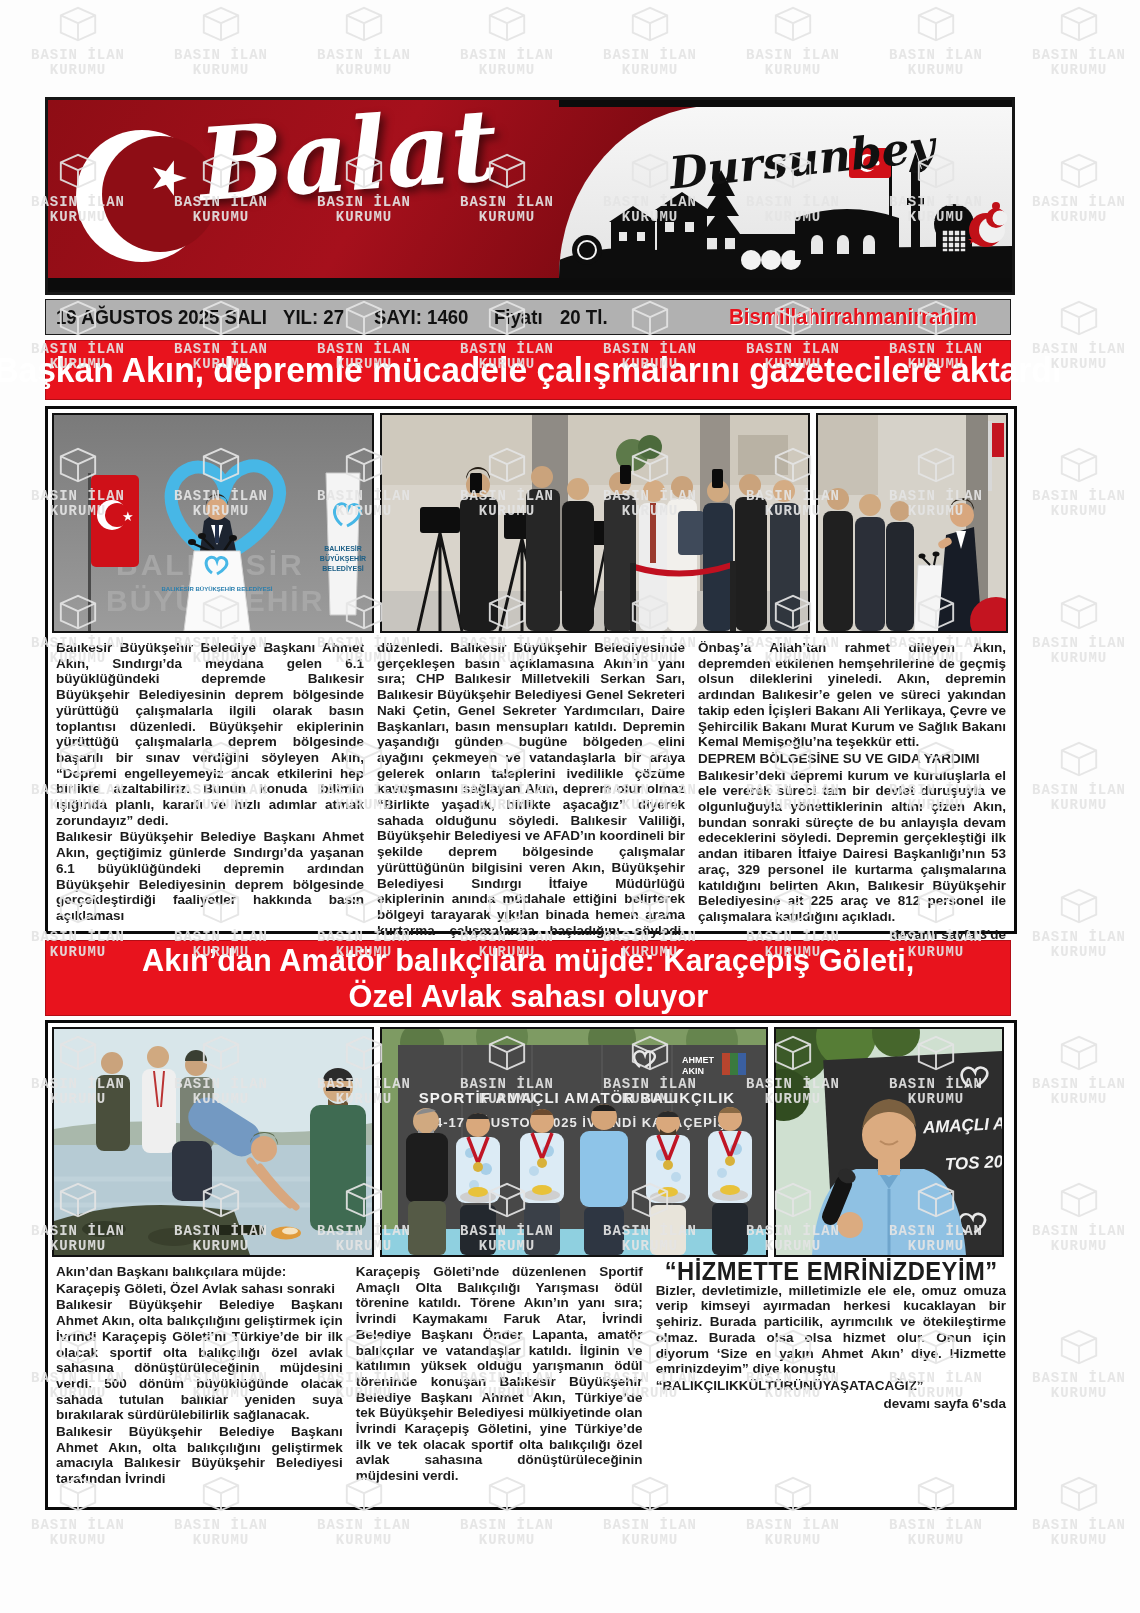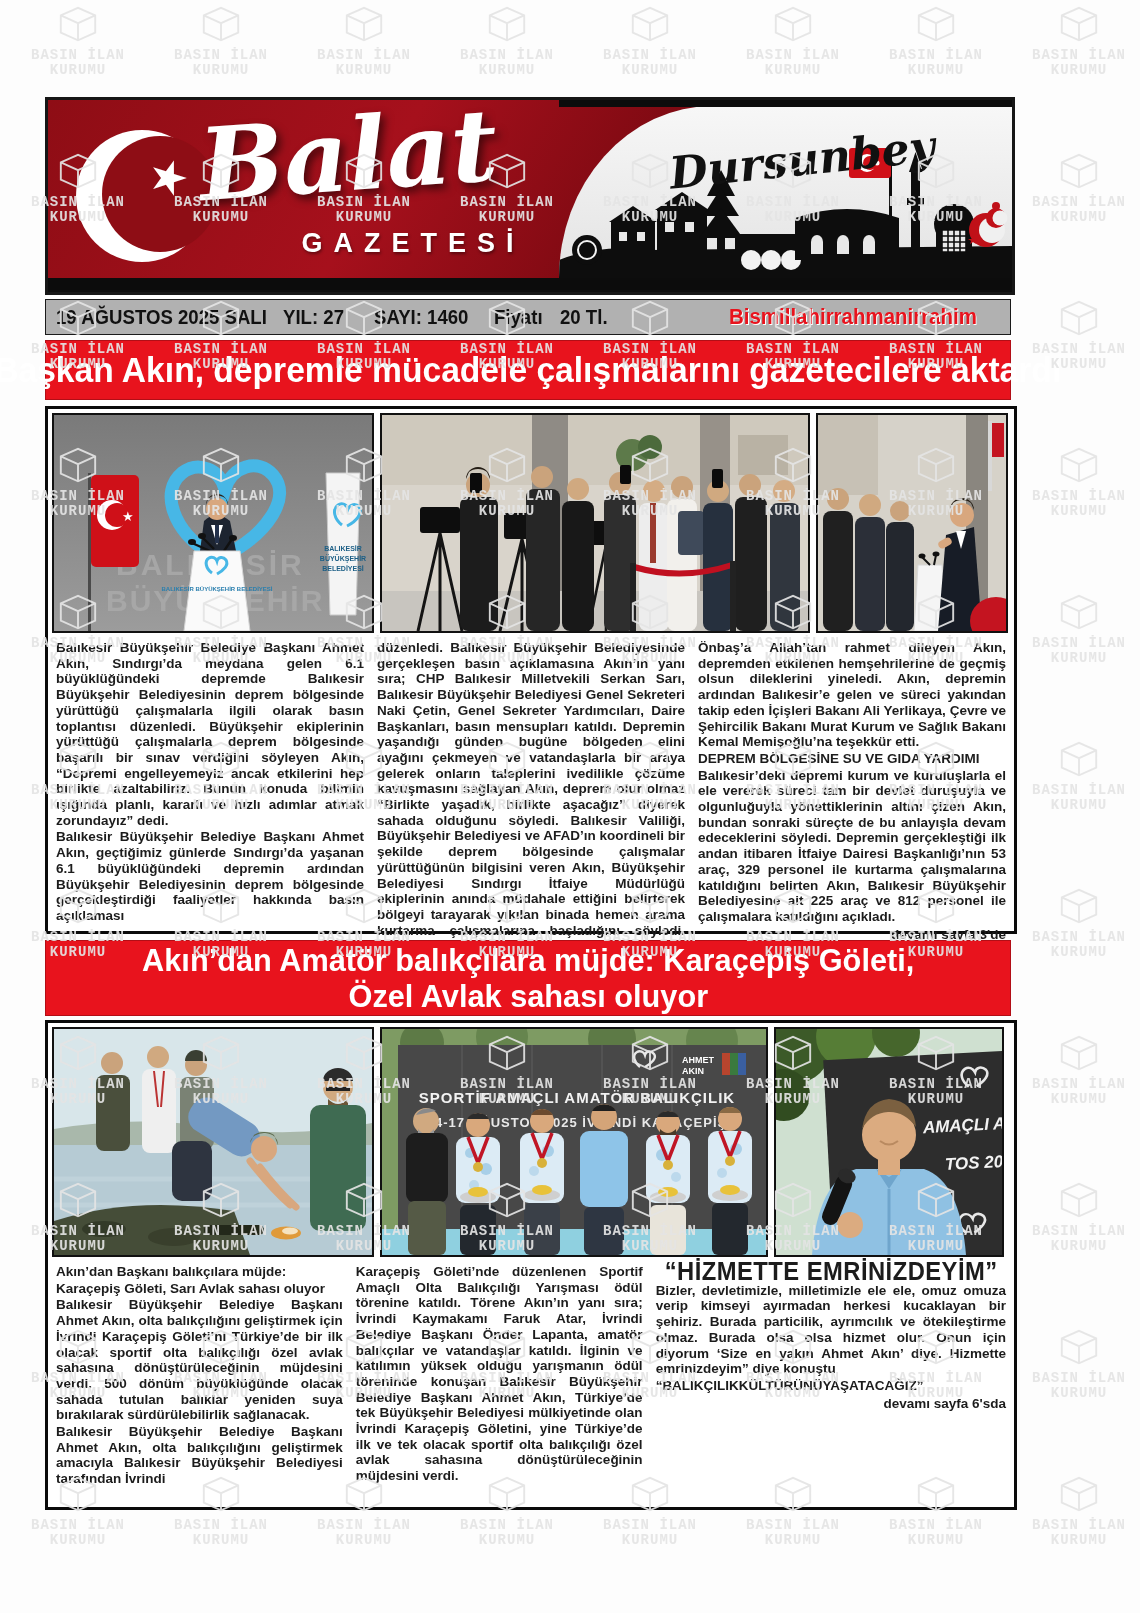--- a/index.html
+++ b/index.html
@@ -739,21 +739,20 @@
       <rect x="408" y="112" width="45" height="12" fill="#0d0d0d"></rect>
     </svg>
   </div>
   <div class="mast-topstrip"></div>
   <div class="crescent">
     <div class="c-outer"></div>
       <div class="c-inner"></div>
       <div class="c-star">★</div>
   </div>
   <div class="mast-title">Balat</div>
-  <div class="mast-sub">GAZETESİ</div>
   <div class="mast-bottomstrip"></div>
 </header>
 
 <div class="datebar">
   <span class="db-date">19 AĞUSTOS 2025 SALI</span>
   <span class="db-year">YIL: 27</span>
   <span class="db-issue">SAYI: 1460</span>
   <span class="db-price-label">Fiyatı</span>
   <span class="db-price">20 Tl.</span>
   <span class="db-bismillah">Bismillahirrahmanirrahim</span>
@@ -1048,21 +1047,21 @@
           <rect x="54" y="146" width="17" height="52" rx="8.5" fill="#141414"></rect>
           <ellipse cx="62.5" cy="146" rx="9" ry="7" fill="#2a2a2a"></ellipse>
         </g>
         <circle cx="74" cy="196" r="13" fill="#dbab80"></circle>
       </svg>
     </div>
   </div>
   <div class="text-row">
     <div class="col">
       <p class="lead" style="text-align:left">Akın’dan Başkanı balıkçılara müjde:</p>
-      <p class="lead" style="text-align:left">Karaçepiş Göleti, Sarı Avlak sahası oluyor</p>
+      <p class="lead" style="text-align:left">Karaçepiş Göleti, Özel Avlak sahası sonraki</p>
       <p>Balıkesir Büyükşehir Belediye Başkanı Ahmet Akın, olta balıkçılığını geliştirmek için İvrindi Karaçepiş Göleti’ni Türkiye’de bir ilk olacak sportif olta balıkçılığı özel avlak sahasına dönüştürüleceğinin müjdesini verdi. 500 dönüm büyüklüğünde olacak sahada tutulan balıklar yeniden suya bırakılarak sürdürülebilirlik sağlanacak.</p>
       <p>Balıkesir Büyükşehir Belediye Başkanı Ahmet Akın, olta balıkçılığını geliştirmek amacıyla Balıkesir Büyükşehir Belediyesi tarafından İvrindi</p>
     </div>
     <div class="col">
       <p>Karaçepiş Göleti’nde düzenlenen Sportif Amaçlı Olta Balıkçılığı Yarışması ödül törenine katıldı. Törene Akın’ın yanı sıra; İvrindi Kaymakamı Faruk Atar, İvrindi Belediye Başkanı Önder Lapanta, amatör balıkçılar ve vatandaşlar katıldı. İlginin ve katılımın yüksek olduğu yarışmanın ödül töreninde konuşan Balıkesir Büyükşehir Belediye Başkanı Ahmet Akın, Türkiye’de tek Büyükşehir Belediyesi mülkiyetinde olan İvrindi Karaçepiş Göletini, yine Türkiye’de ilk ve tek olacak sportif olta balıkçılığı özel avlak sahasına dönüştürüleceğinin müjdesini verdi.</p>
     </div>
     <div class="col">
       <div class="big-quote">“HİZMETTE EMRİNİZDEYİM”</div>
       <p>Bizler, devletimizle, milletimizle ele ele, omuz omuza verip kimseyi ayırmadan herkesi kucaklayan bir şehiriz. Burada particilik, ayrımcılık ve ötekileştirme olmaz. Burada olsa olsa hizmet olur. Onun için diyorum ‘Size en yakın Ahmet Akın’ diye. Hizmette emrinizdeyim” diye konuştu</p>
       <p class="slogan">“BALIKÇILIKKÜLTÜRÜNÜYAŞATACAĞIZ”</p>

